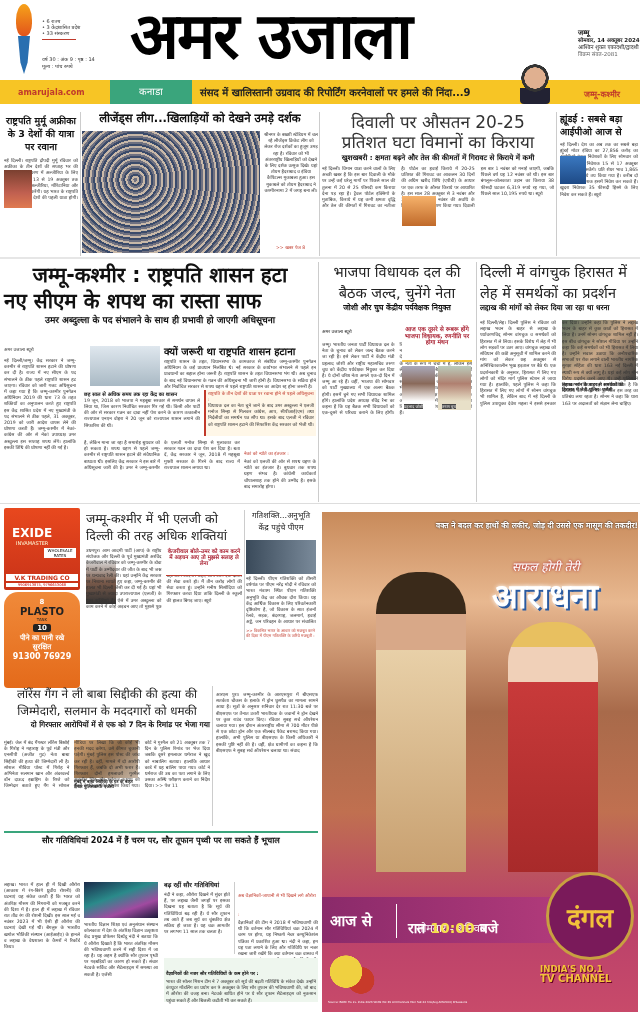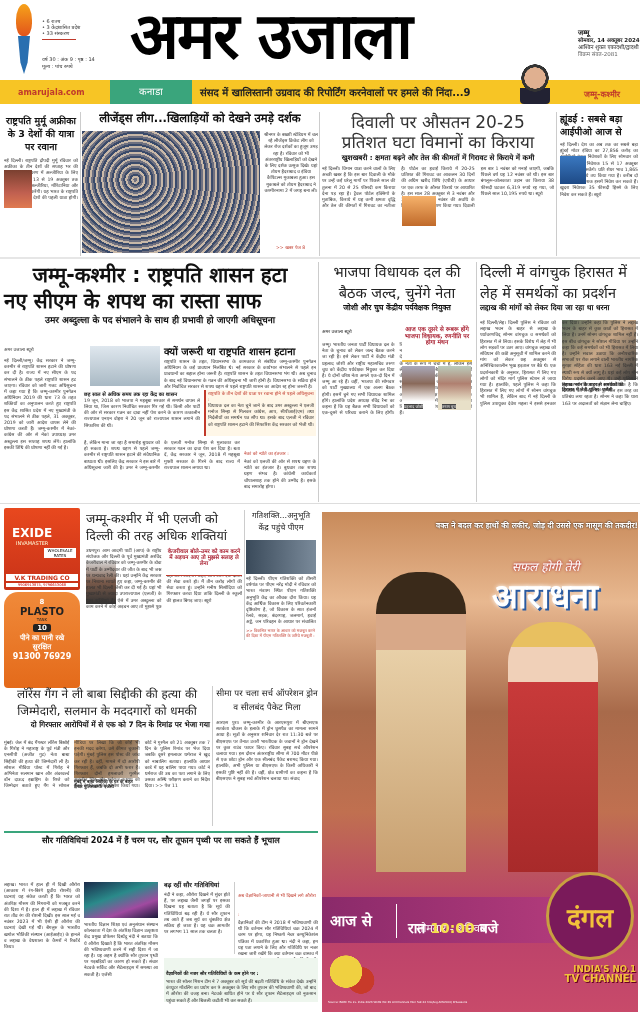--- a/index.html
+++ b/index.html
@@ -182,21 +182,20 @@
 <div class="abs" style="left:4px;top:686px;width:206px;height:140px">
   <div style="font-size:11.8px;line-height:17px;color:#222;text-align:center">लॉरेंस गैंग ने ली बाबा सिद्दीकी की हत्या की जिम्मेदारी, सलमान के मददगारों को धमकी</div>
   <div class="h" style="font-size:7.4px;text-align:right;margin-top:1px">दो गिरफ्तार आरोपियों में से एक को 7 दिन के रिमांड पर भेजा गया</div>
   <div class="abs photo" style="left:70px;top:54px;width:64px;height:38px;background:linear-gradient(135deg,#d9a878,#8a6a4a 50%,#c8b8a8)"></div>
   <div class="abs h" style="left:70px;top:94px;width:64px;font-size:4.4px">मुंबई में बाबा सिद्दीकी के घर के बाहर तैनात पुलिसकर्मी। एजेंसी</div>
   <div class="abs body" style="left:0;top:54px;width:206px;height:84px;column-count:3;column-gap:5px">मुंबई। जेल में बंद गैंगस्टर लॉरेंस बिश्नोई के गिरोह ने महाराष्ट्र के पूर्व मंत्री और एनसीपी (अजीत गुट) नेता बाबा सिद्दीकी की हत्या की जिम्मेदारी ली है। सोशल मीडिया पोस्ट में गिरोह ने अभिनेता सलमान खान और अंडरवर्ल्ड डॉन दाऊद इब्राहिम के रिश्ते को जिम्मेदार बताते हुए गैंग ने सोशल मीडिया पर लिखा कि जो कोई भी इनकी मदद करेगा, उसे कीमत चुकानी पड़ेगी। मुंबई पुलिस इस पोस्ट की जांच कर रही है। वहीं, मामले में दो आरोपी गिरफ्तार हैं, जबकि दो अभी फरार हैं। गिरफ्तार दोनों हमलावरों गुरमैल बलजीत सिंह और धर्मराज कश्यप को मुंबई के किला कोर्ट में पेश किया गया। कोर्ट ने गुरमैल को 21 अक्तूबर तक 7 दिन के पुलिस रिमांड पर भेज दिया जबकि दूसरे हमलावर धर्मराज ने खुद को नाबालिग बताया। हालांकि आधार कार्ड में यह बालिग पाया गया। कोर्ट ने धर्मराज की उम्र का पता लगाने के लिए उसका अस्थि परीक्षण कराने का निर्देश दिया। &gt;&gt; पेज 11</div>
 </div>
 <div class="abs rule" style="left:212px;top:686px;width:1px;height:140px"></div>
 
 <div class="abs" style="left:216px;top:686px;width:102px;height:140px">
-  <div style="font-size:8.6px;line-height:14px;color:#222;text-align:center">सीमा पर चला सर्च ऑपरेशन ड्रोन व सीलबंद पैकेट मिला</div>
   <div class="body" style="margin-top:6px;height:104px">आरएस पुरा। जम्मू-कश्मीर के आरएसपुरा में बीएसएफ सतर्कता चौकस के इलाके में ड्रोन घुसपैठ का मामला सामने आया है। सूत्रों के अनुसार शनिवार देर रात 11:30 बजे पर बीएसएफ पर तैनात उत्तरी भारतीयक के जवानों ने ड्रोन देखने पर कुछ राउंड फायर किए। रविवार सुबह सर्च ऑपरेशन चलाया गया। इस दौरान अंतरराष्ट्रीय सीमा से 700 मीटर पीछे से एक छोटा ड्रोन और एक सीलबंद पैकेट बरामद किया गया। हालांकि, अभी पुलिस या बीएसएफ के किसी अधिकारी ने इसकी पुष्टि नहीं की है। वहीं, क्षेत्र ग्रामीणों का कहना है कि बीएसएफ ने सुबह सर्च ऑपरेशन चलाया था। संवाद</div>
 </div>
 
 <div class="abs" style="left:4px;top:831px;width:314px;height:2px;background:#3aa57c"></div>
 
 <div class="abs" style="left:4px;top:836px;width:314px;height:180px">
   <div class="h" style="font-size:8.2px;text-align:center">सौर गतिविधियां 2024 में हैं चरम पर, सौर तूफान पृथ्वी पर ला सकते हैं भूचाल</div>
   <div class="abs body" style="left:0;top:46px;width:76px;height:118px">लद्दाख। भारत में हाल ही में दिखी औरोरा (आकाश में रंग-बिरंगे ध्रुवीय रोशनी) की घटनाएं यह संकेत करती हैं कि भारत को अंतरिक्ष मौसम की निगरानी को मजबूत करने की दिशा में है। हाल ही में लद्दाख में रविवार रात तीव्र रंग की रोशनी दिखी। इस साल मई व नवंबर 2023 में भी ऐसी ही औरोरा की घटनाएं देखी गई थीं। बेंगलुरु के भारतीय खगोल भौतिकी संस्थान (आईआईए) के हानले व लद्दाख के वेधशाला के कैमरों ने रिकॉर्ड किया।</div>
   <div class="abs photo" style="left:80px;top:46px;width:74px;height:36px;background:linear-gradient(160deg,#1a2a4a,#2a8a8a 40%,#a04aa0 70%,#1a1a3a)"></div>
   <div class="abs body" style="left:80px;top:86px;width:74px;height:78px">भारतीय विज्ञान शिक्षा एवं अनुसंधान संस्थान कोलकाता में देश के अंतरिक्ष विज्ञान उत्कृष्टता केंद्र प्रमुख प्रोफेसर दिब्येंदु नंदी ने बताया कि ये औरोरा दिखाते हैं कि भारत अंतरिक्ष मौसम की भविष्यवाणी करने में सही दिशा में जा रहा है। यह अहम है क्योंकि सौर तूफान पृथ्वी पर गड़बड़ियों का कारण हो सकते हैं। संचार नेटवर्क सर्किट और सैटेलाइट्स में समस्या आ सकती है। एजेंसी</div>
@@ -223,19 +222,19 @@
   <div style="position:absolute;left:74px;top:392px;width:1px;height:34px;background:#fff"></div>
   <div style="position:absolute;left:94px;top:408px;font-size:11px;color:#fff">सोमवार - शनिवार</div>
   <div style="position:absolute;left:86px;top:406px;font-size:14px;font-weight:bold;color:#fff;white-space:nowrap">
     <span>रात</span>
     <span style="color:#f6e04a">10:00</span>
     <span>बजे</span>
   </div>
   <div style="position:absolute;left:224px;top:360px;width:88px;height:88px;border-radius:50%;background:#7a1a5a;border:3px solid #c8a040;text-align:center;line-height:86px">
     <span style="font-size:26px;font-weight:bold;color:#f2c23a">दंगल</span>
   </div>
-  <div style="position:absolute;left:218px;top:452px;width:96px;text-align:right;font-size:8.6px;font-weight:bold;color:#f2c23a;line-height:10px;text-shadow:1px 1px 0 #602">
+  <div style="position:absolute;left:218px;top:452px;width:96px;text-align:left;font-size:8.6px;font-weight:bold;color:#f2c23a;line-height:10px;text-shadow:1px 1px 0 #602">
     <div>INDIA'S NO.1</div>
     <div style="font-size:10px">TV CHANNEL</div>
   </div>
   <div style="position:absolute;left:4px;top:442px;width:50px;height:44px;background:radial-gradient(circle at 40% 40%,#f0d040 40%,transparent 41%),radial-gradient(circle at 70% 60%,#c83a2a 30%,transparent 31%)"></div>
   <div style="position:absolute;left:6px;top:488px;width:230px;font-size:2.8px;color:#fff;white-space:nowrap;overflow:hidden">Source: BARC TG 2+ India 2023 Wk39-Wk 39 All Channels Mon-Sat 24 hrs(Avg AMA'000) 8 Seasons</div>
 </div>
 
 </body></html>

